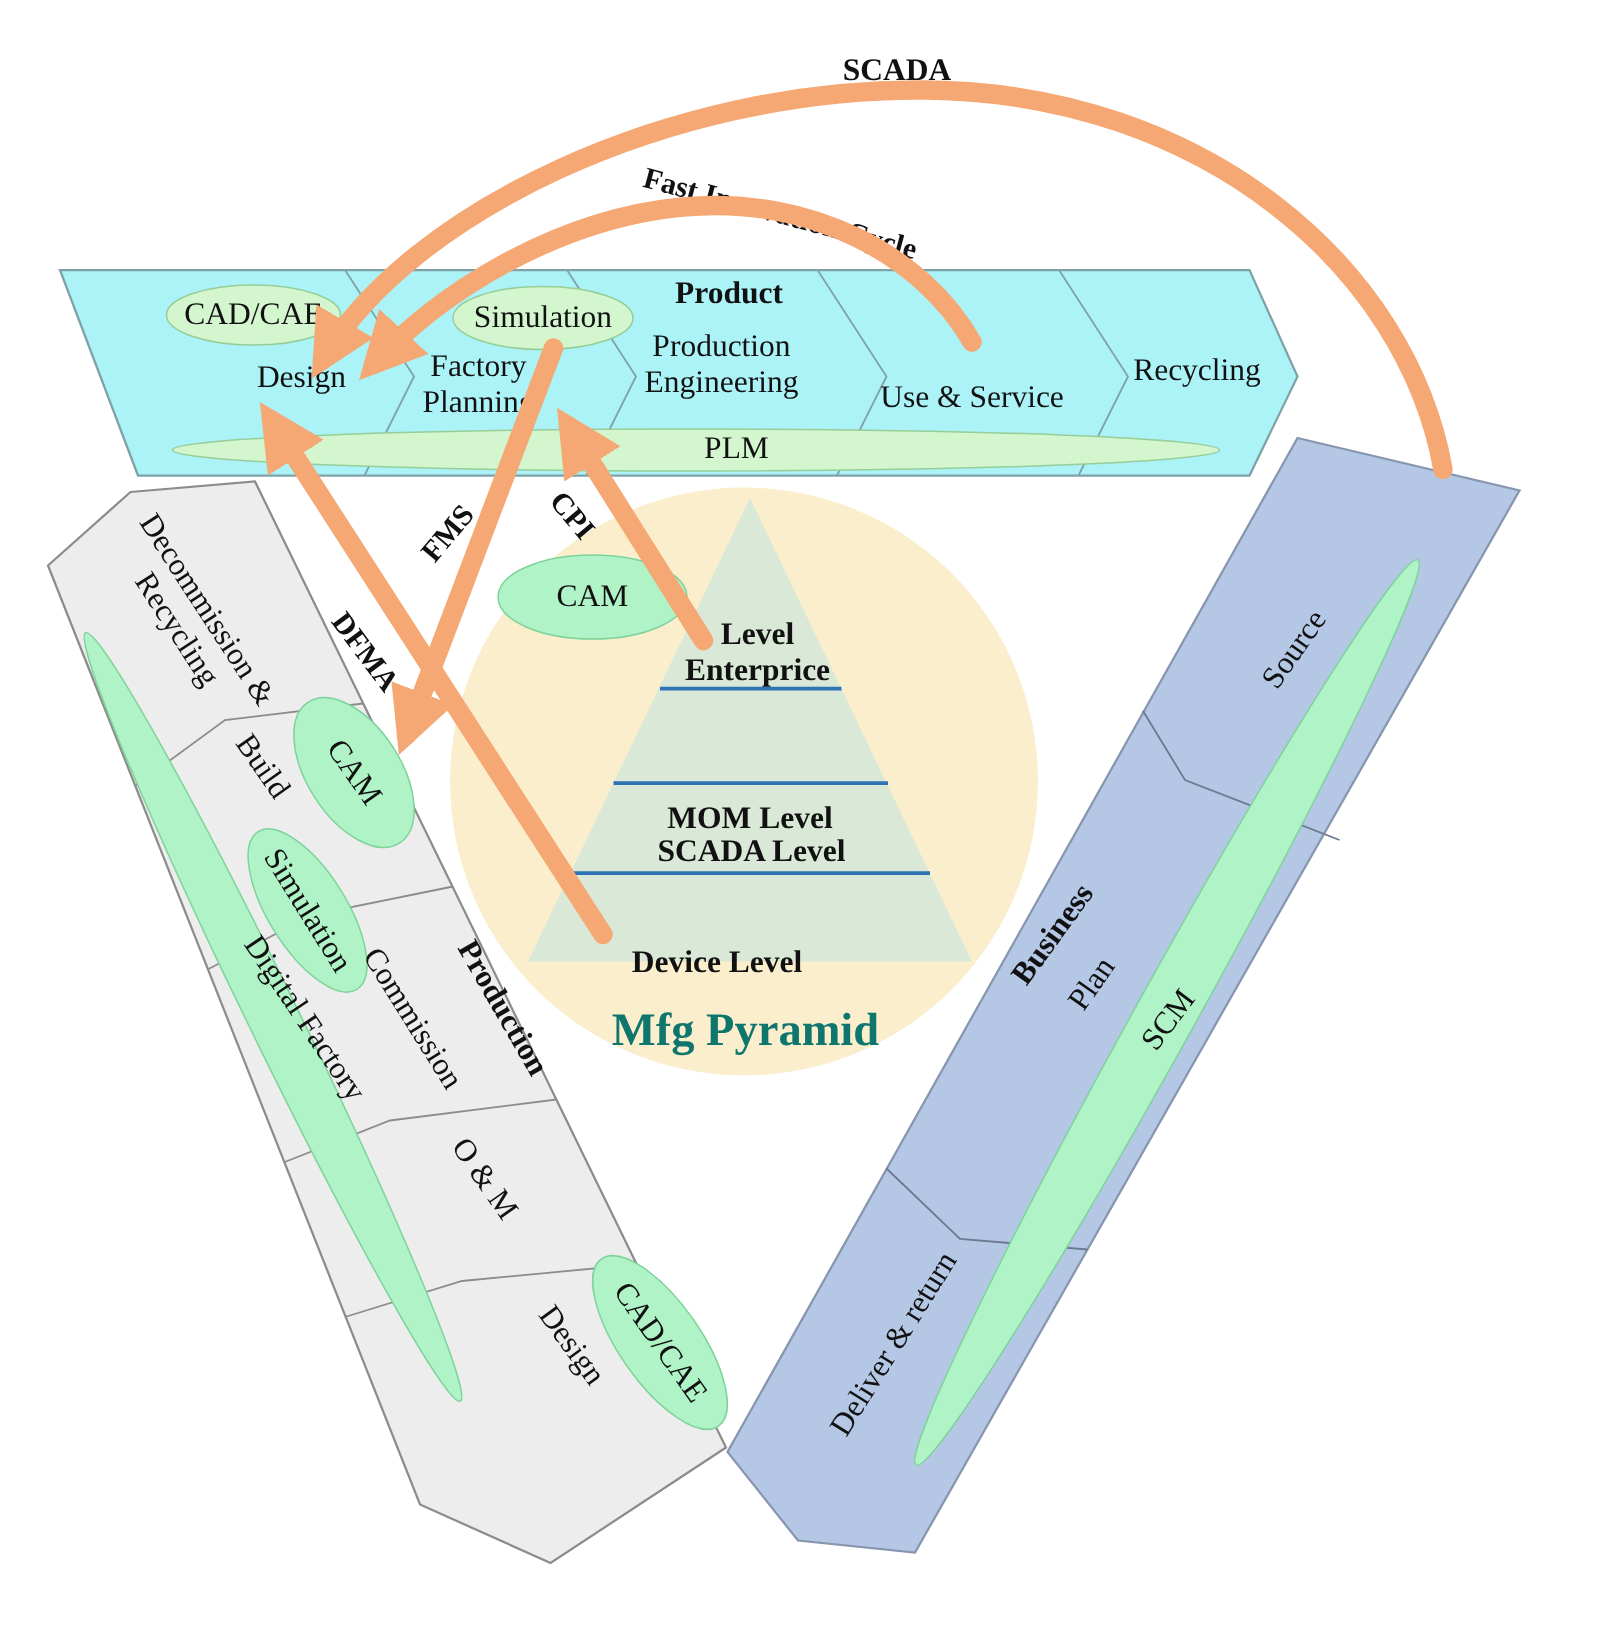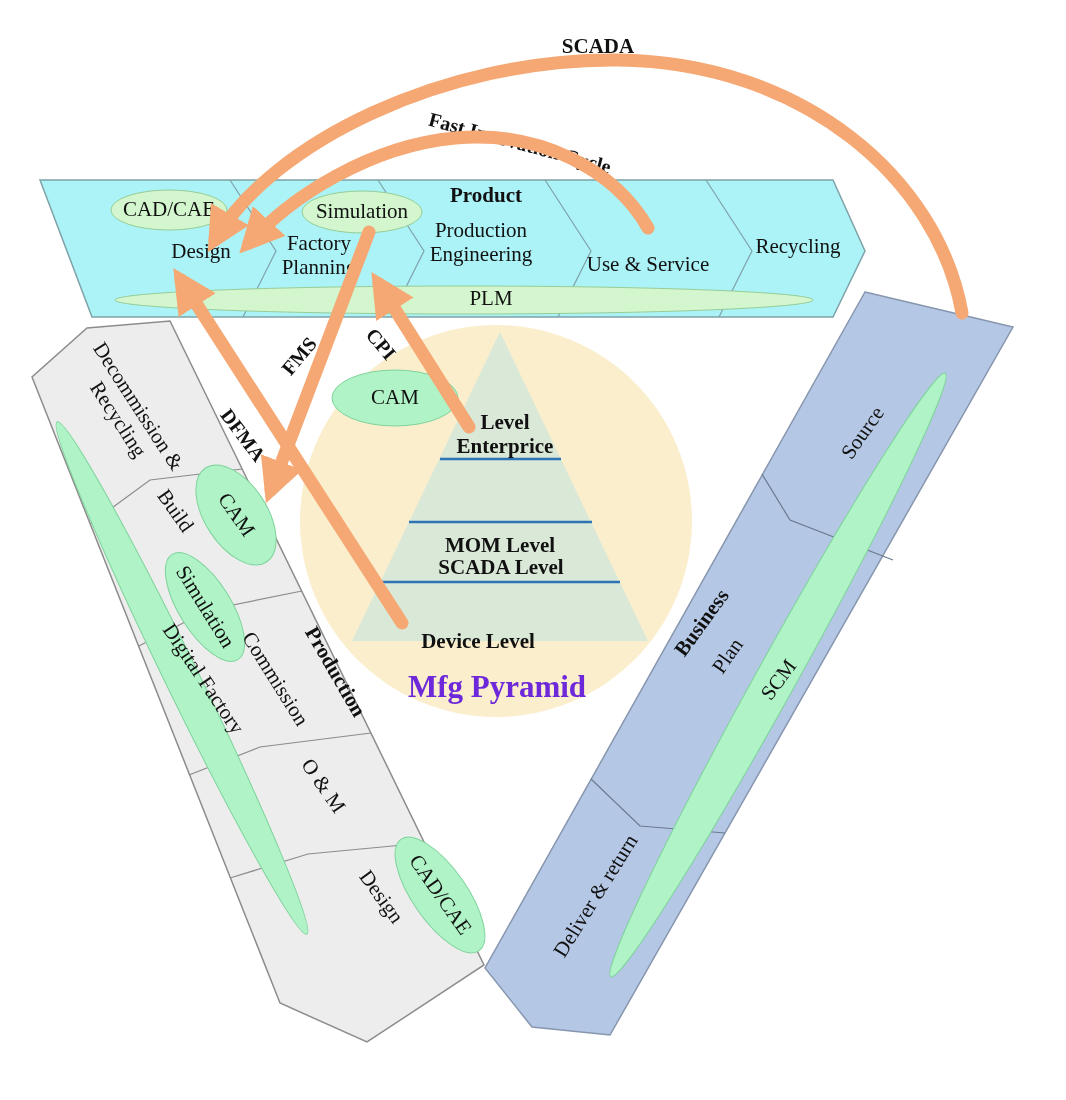--- a/index.html
+++ b/index.html
@@ -5,21 +5,21 @@
   html,body{margin:0;padding:0;background:#ffffff;}
   #stage{position:relative;width:1066px;height:1100px;overflow:hidden;background:#fff;
          font-family:"Liberation Serif",serif;}
   #base,#arrows{position:absolute;left:0;top:0;}
   #base{z-index:1;}
   #arrows{z-index:10;pointer-events:none;}
   .labels{position:absolute;left:0;top:0;width:100%;height:100%;z-index:5;}
   .lbl{position:absolute;font-size:21px;color:#111;white-space:pre-line;text-align:center;
        line-height:1.12;transform:translate(-50%,-50%);}
   .b{font-weight:bold;}
-  .green{color:#6d28d9;font-size:31px;}
+  .green{color:#0f766e;font-size:31px;}
 </style>
 </head>
 <body>
 
 <div id="stage">
 
   <svg id="base" width="1066" height="1100" viewBox="0 0 1066 1100">
 
     <circle cx="496" cy="521" r="196" fill="#FBEECD"></circle>
     <polygon points="500,332 648,641 352,641" fill="#D9E8D7"></polygon>

